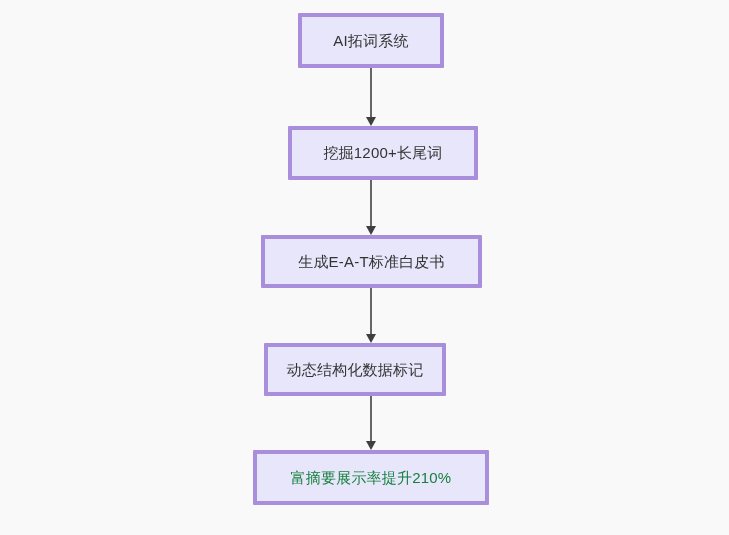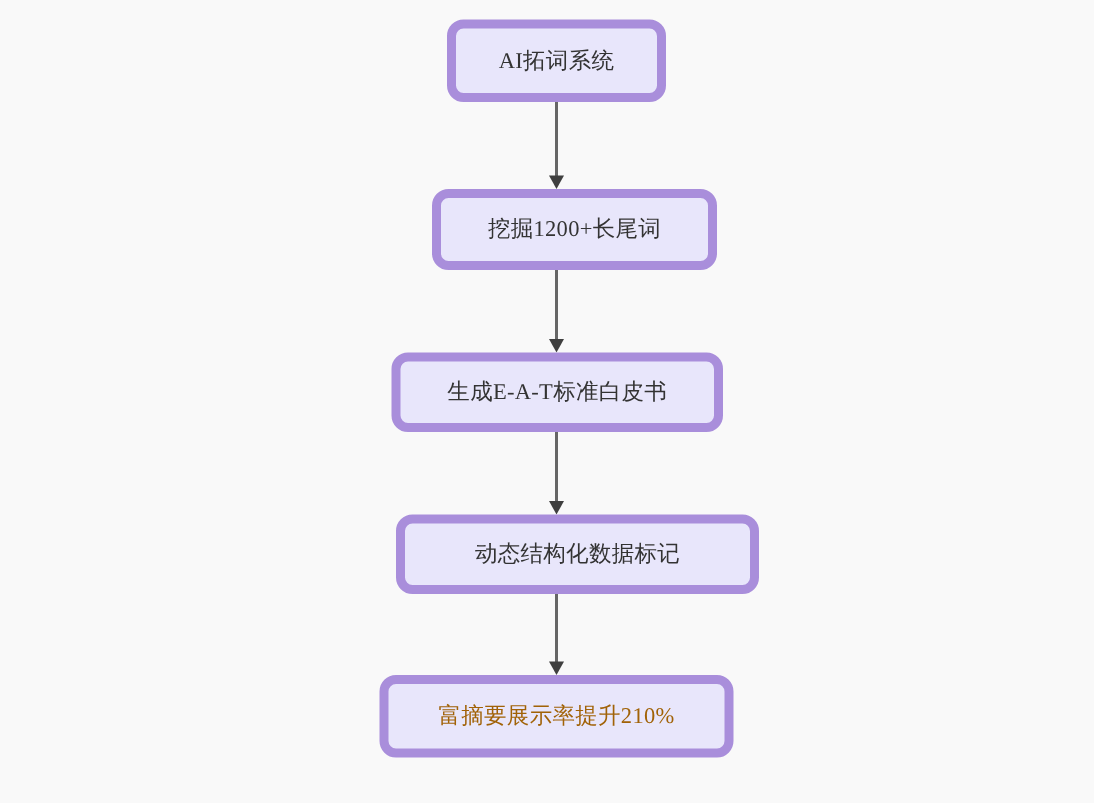--- a/index.html
+++ b/index.html
@@ -16,32 +16,31 @@
   #flowchart-canvas {
     position: relative;
     width: 729px;
     height: 535px;
     background: #f9f9f9;
   }
   .node {
     position: absolute;
     box-sizing: border-box;
     background: #e8e6fb;
-    border: 6px solid #d946ef;
-    border-radius: 11px;
+    border: 4px solid #d946ef;
+    border-radius: 1px;
     display: flex;
     align-items: center;
     justify-content: center;
     color: #333333;
     font-size: 15px;
     line-height: 1.2;
     letter-spacing: 0.2px;
     white-space: nowrap;
     text-align: center;
-    font-family: Liberation Serif, serif;
   }
   .node-label {
     display: block;
   }
   .edge {
     position: absolute;
   }
   .edge-line {
     position: absolute;
     left: 0;
@@ -83,20 +82,20 @@
 
   <div class="node" style="left: 298px; top: 13px; width: 146px; height: 55px; background: rgb(232, 230, 251); border-color: rgb(169, 142, 219); color: rgb(51, 51, 51);">
     <span class="node-label">AI拓词系统</span>
   </div>
   <div class="node" style="left: 276px; top: 126px; width: 190px; height: 54px; background: rgb(232, 230, 251); border-color: rgb(169, 142, 219); color: rgb(51, 51, 51); margin-left: 12px;">
     <span class="node-label">挖掘1200+长尾词</span>
   </div>
   <div class="node" style="left: 261px; top: 235px; width: 221px; height: 53px; background: rgb(232, 230, 251); border-color: rgb(169, 142, 219); color: rgb(51, 51, 51);">
     <span class="node-label">生成E-A-T标准白皮书</span>
   </div>
-  <div class="node" style="left: 264px; top: 343px; width: 242px; height: 53px; background: rgb(232, 230, 251); border-color: rgb(169, 142, 219); color: rgb(51, 51, 51);">
+  <div class="node" style="left: 264px; top: 343px; width: 182px; height: 53px; background: rgb(232, 230, 251); border-color: rgb(169, 142, 219); color: rgb(51, 51, 51);">
     <span class="node-label">动态结构化数据标记</span>
   </div>
-  <div class="node" style="left: 253px; top: 450px; width: 236px; height: 55px; background: rgb(232, 230, 251); border-color: rgb(169, 142, 219); color: #a16207;">
+  <div class="node" style="left: 253px; top: 450px; width: 236px; height: 55px; background: rgb(232, 230, 251); border-color: rgb(169, 142, 219); color: #15803d;">
     <span class="node-label">富摘要展示率提升210%</span>
   </div>
 
 </div>
 
 </body></html>

